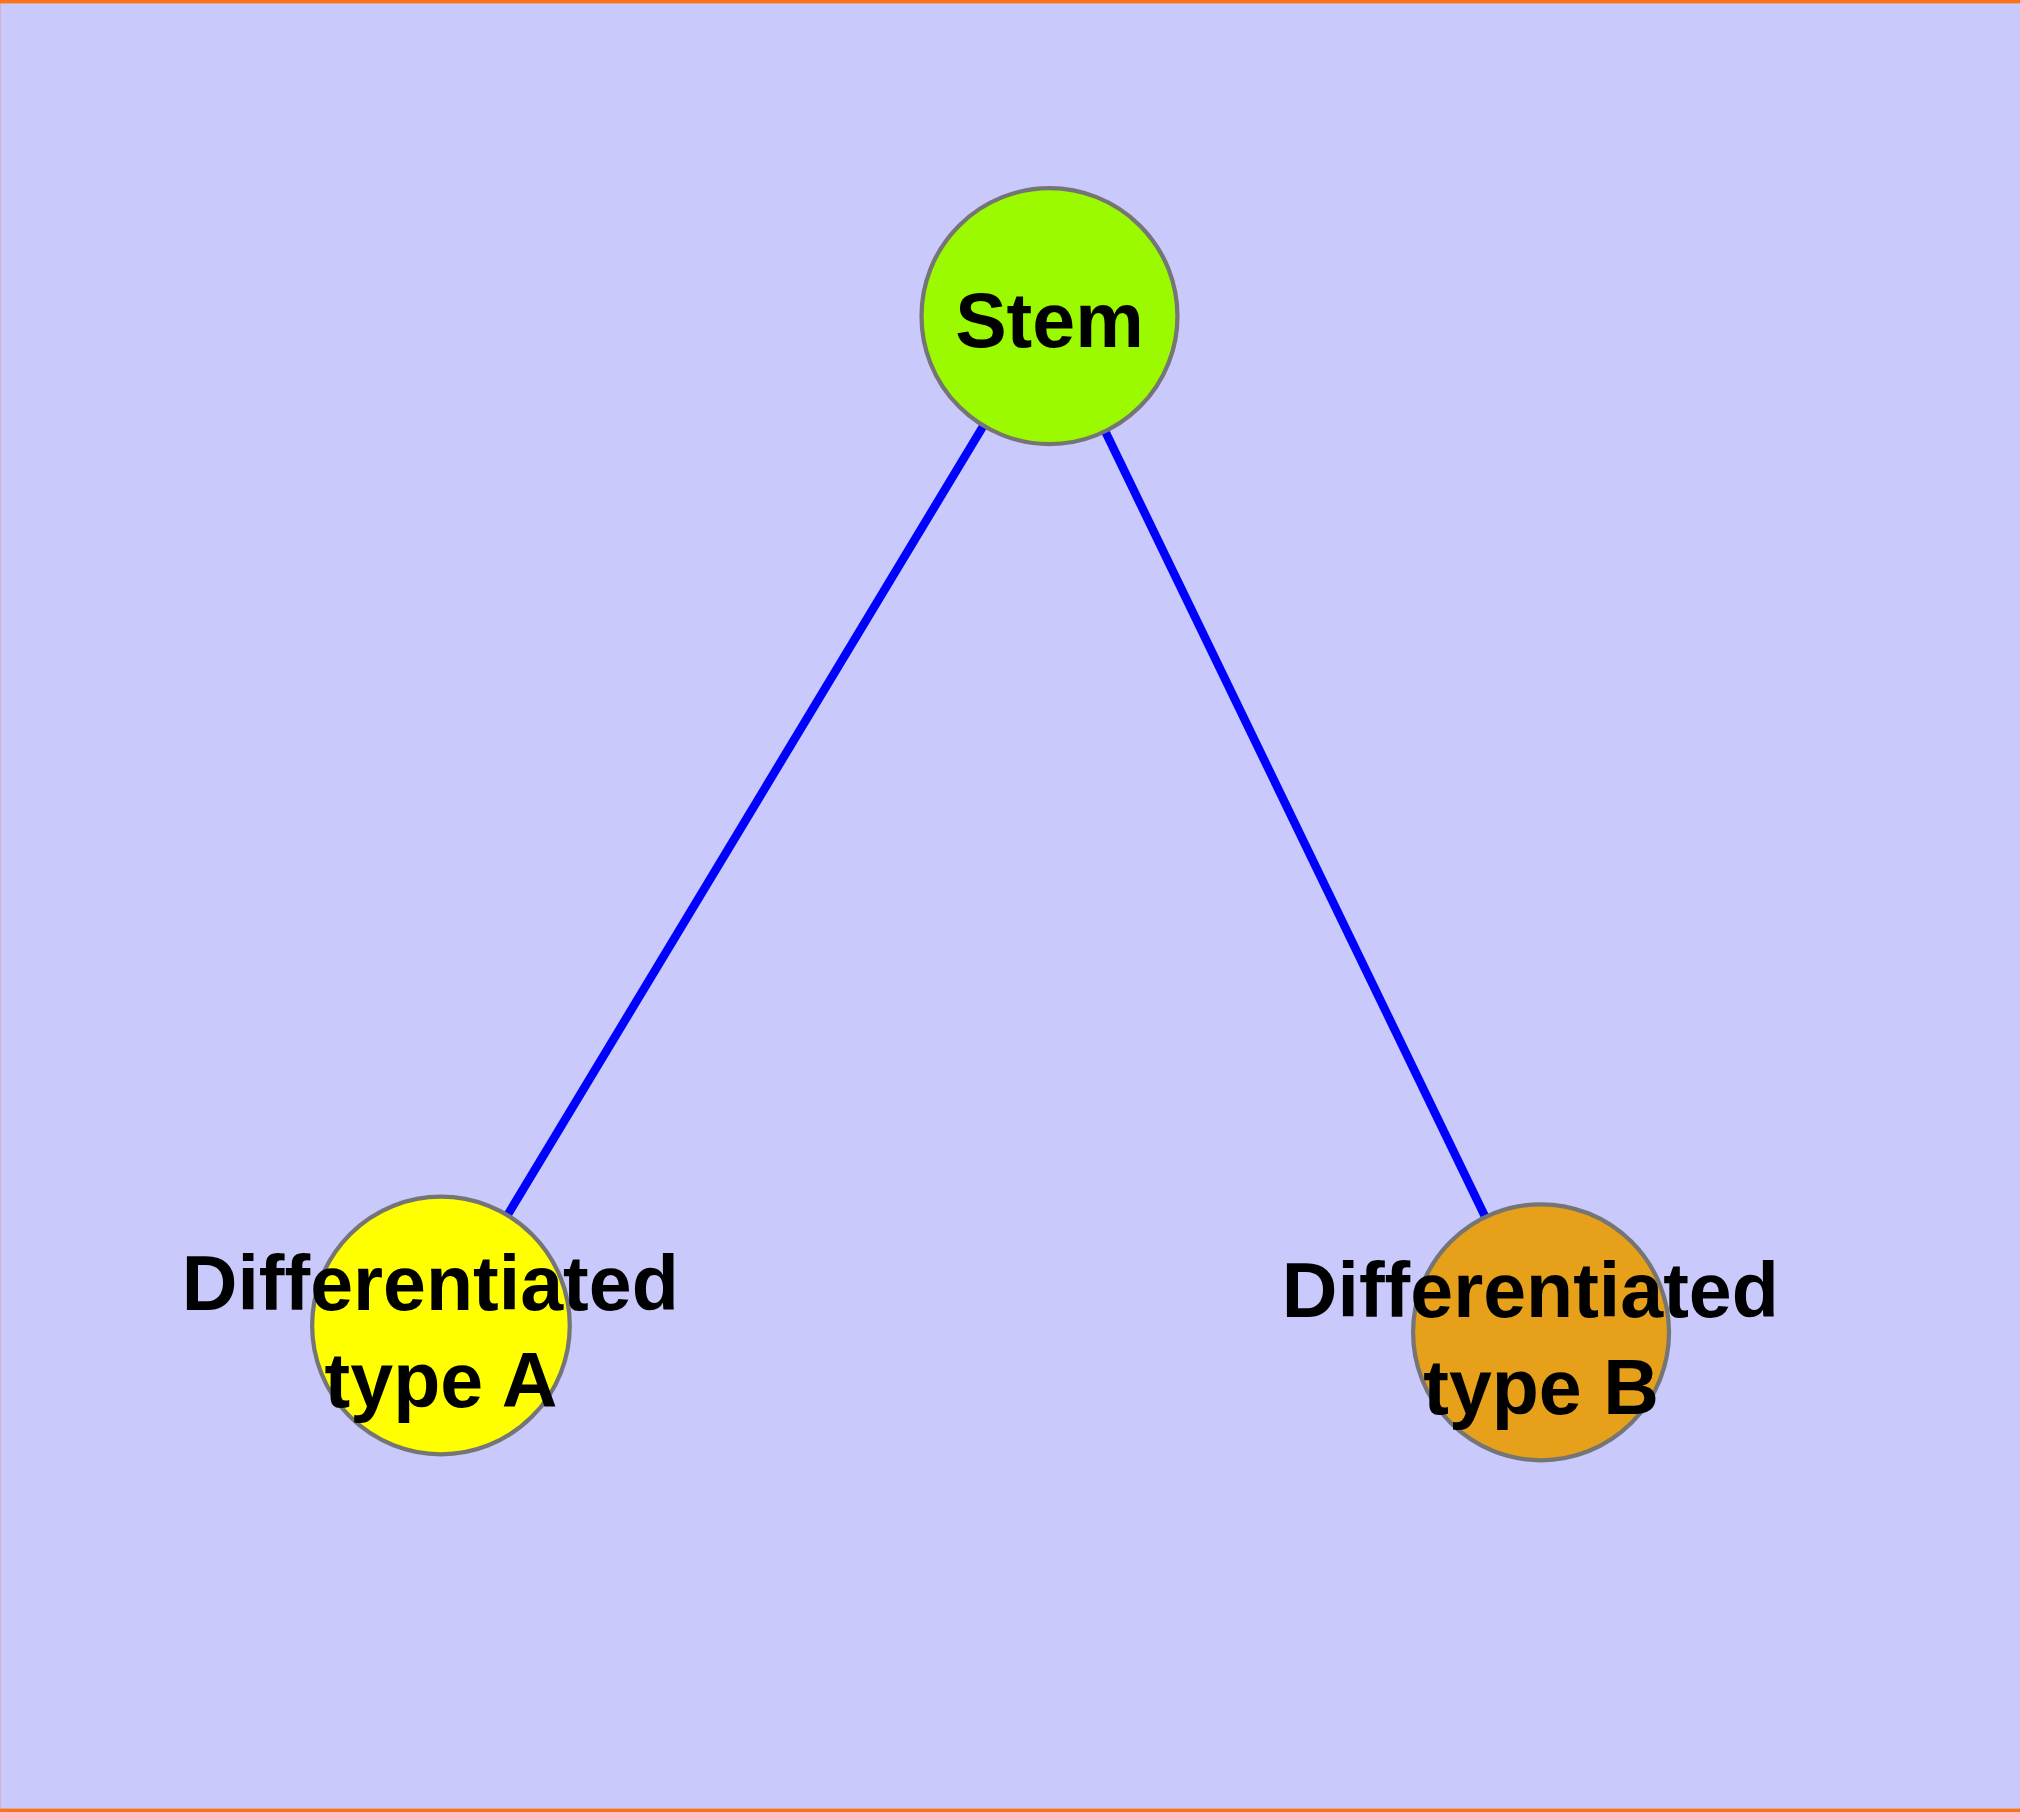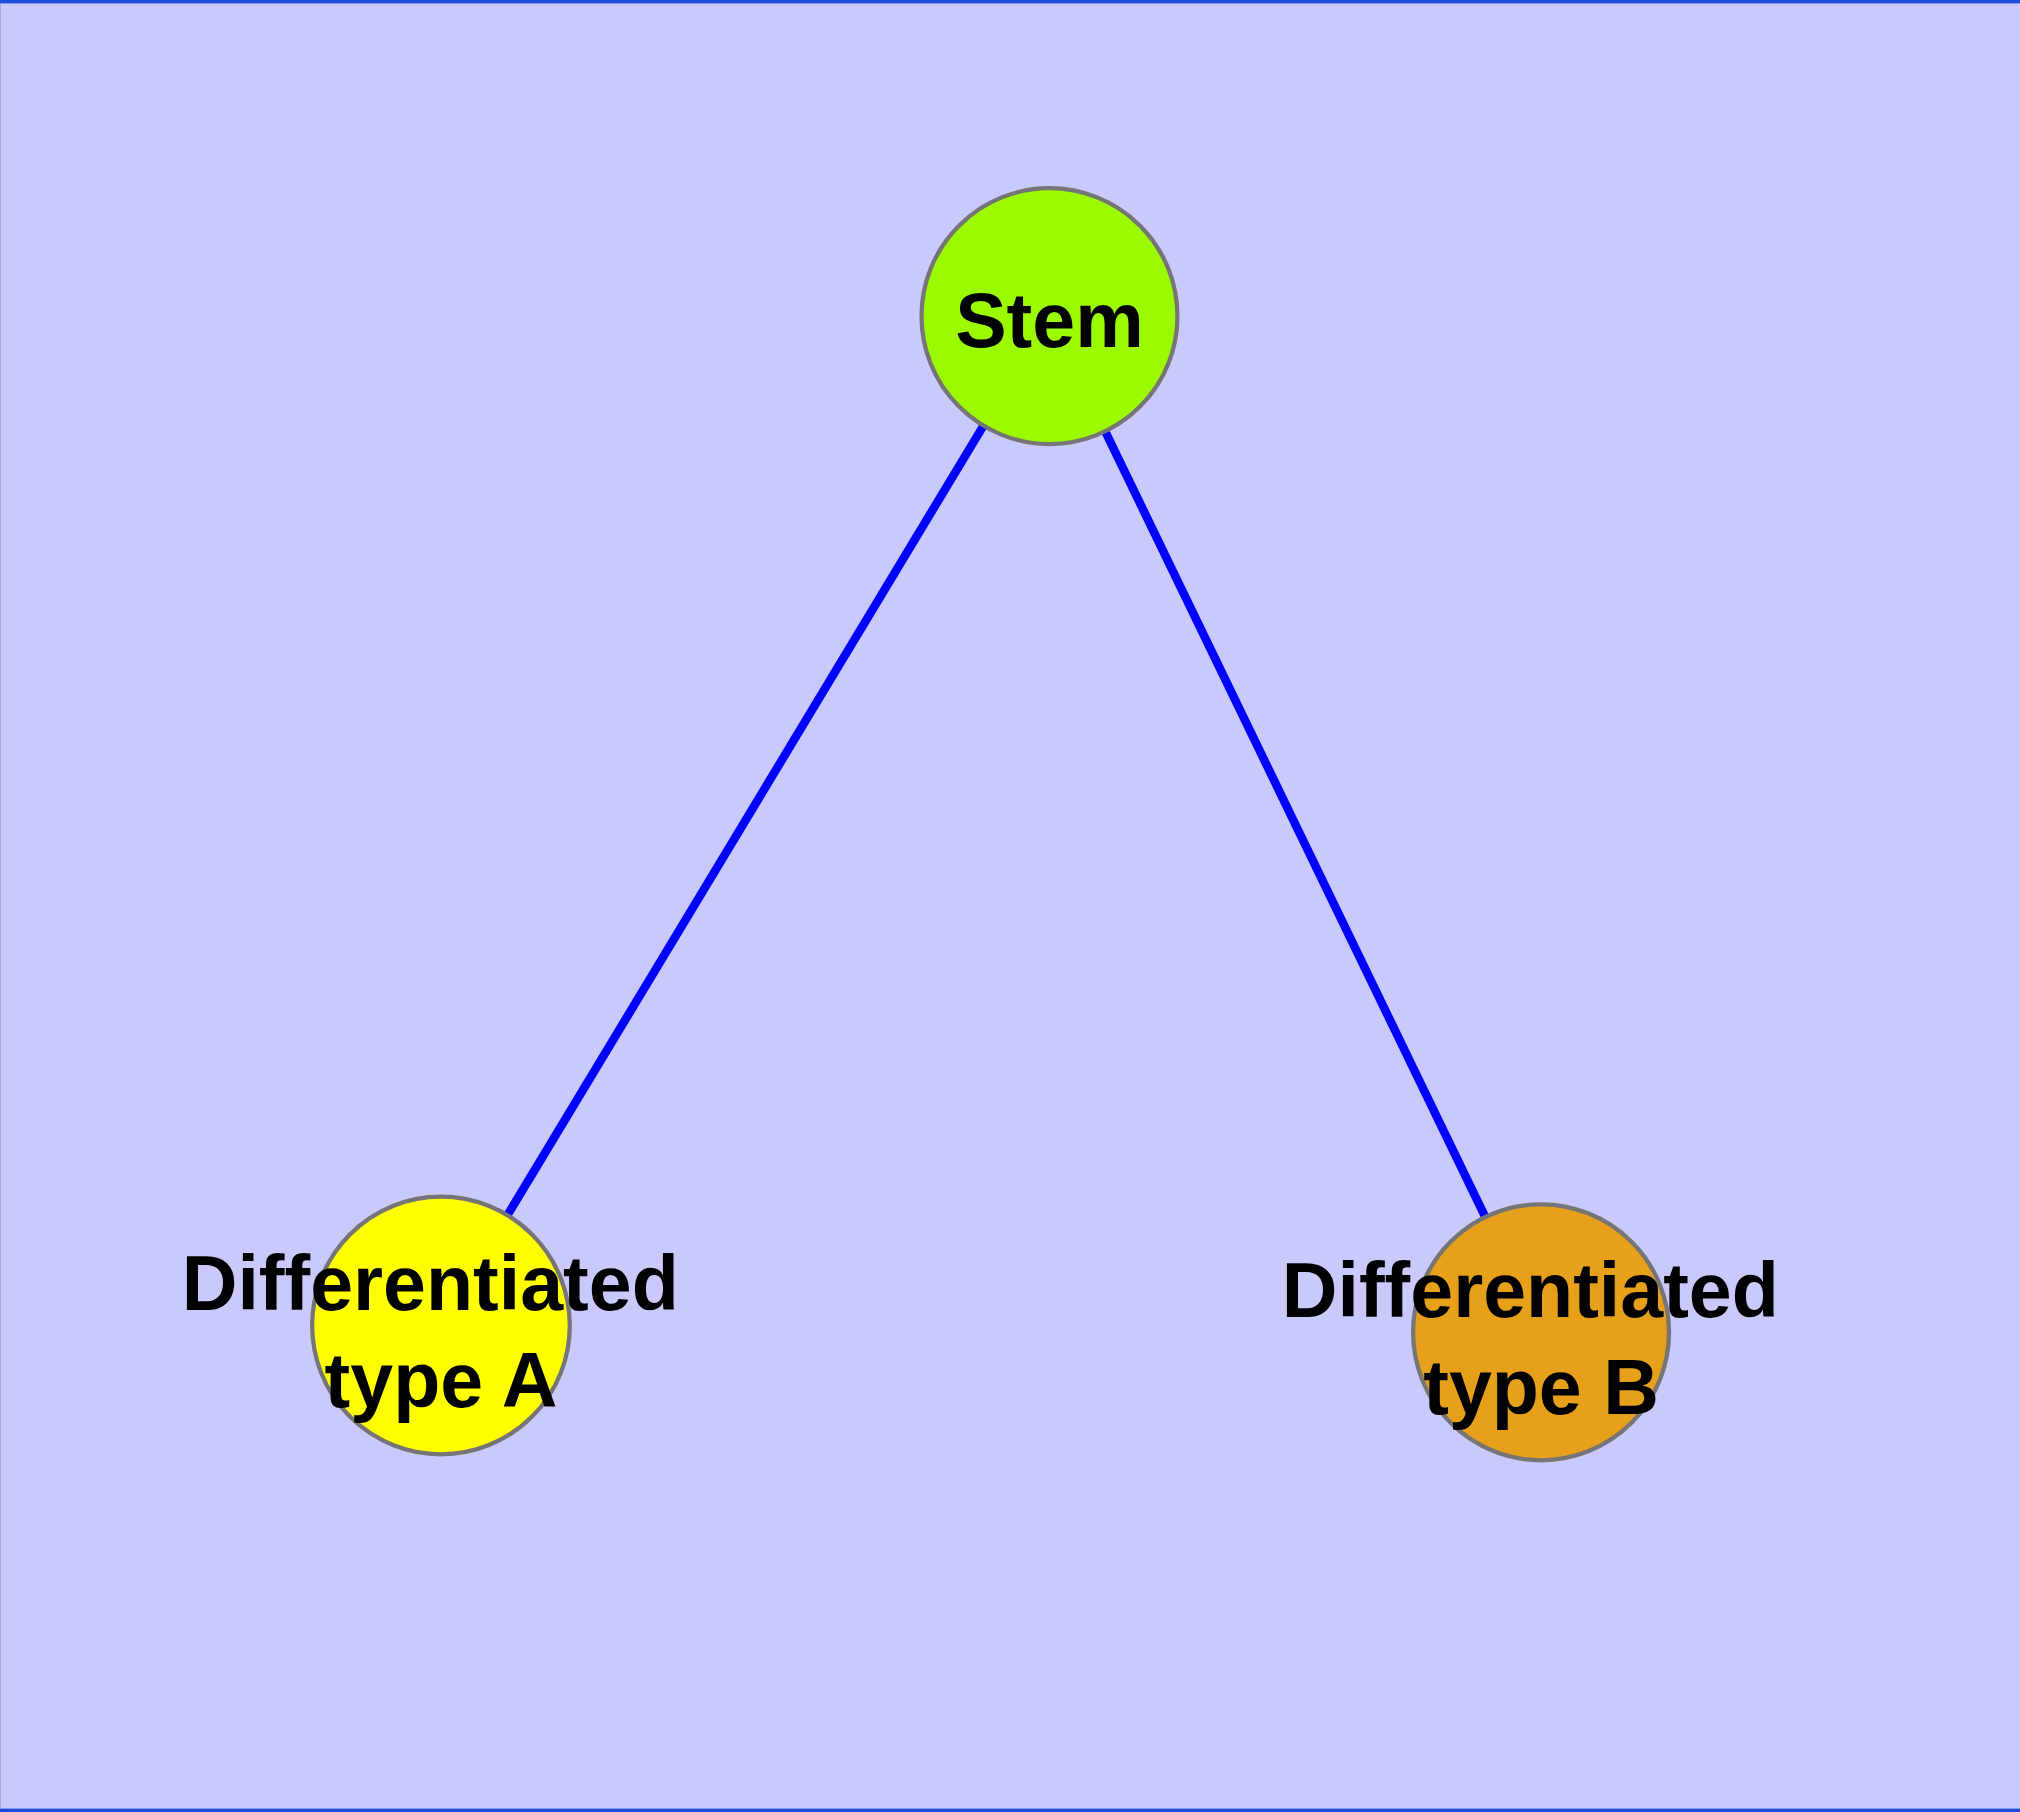--- a/index.html
+++ b/index.html
@@ -4,21 +4,21 @@
 <style>
   html, body {
     margin: 0;
     padding: 0;
     background: #ffffff;
   }
   .canvas-wrap {
     width: 2021px;
     height: 1812px;
     position: relative;
-    background: #1d4ed8;
+    background: #f97316;
   }
   svg.diagram {
     display: block;
     width: 2021px;
     height: 1812px;
   }
   .edge {
     stroke-width: 10;
     stroke-linecap: butt;
     fill: none;

